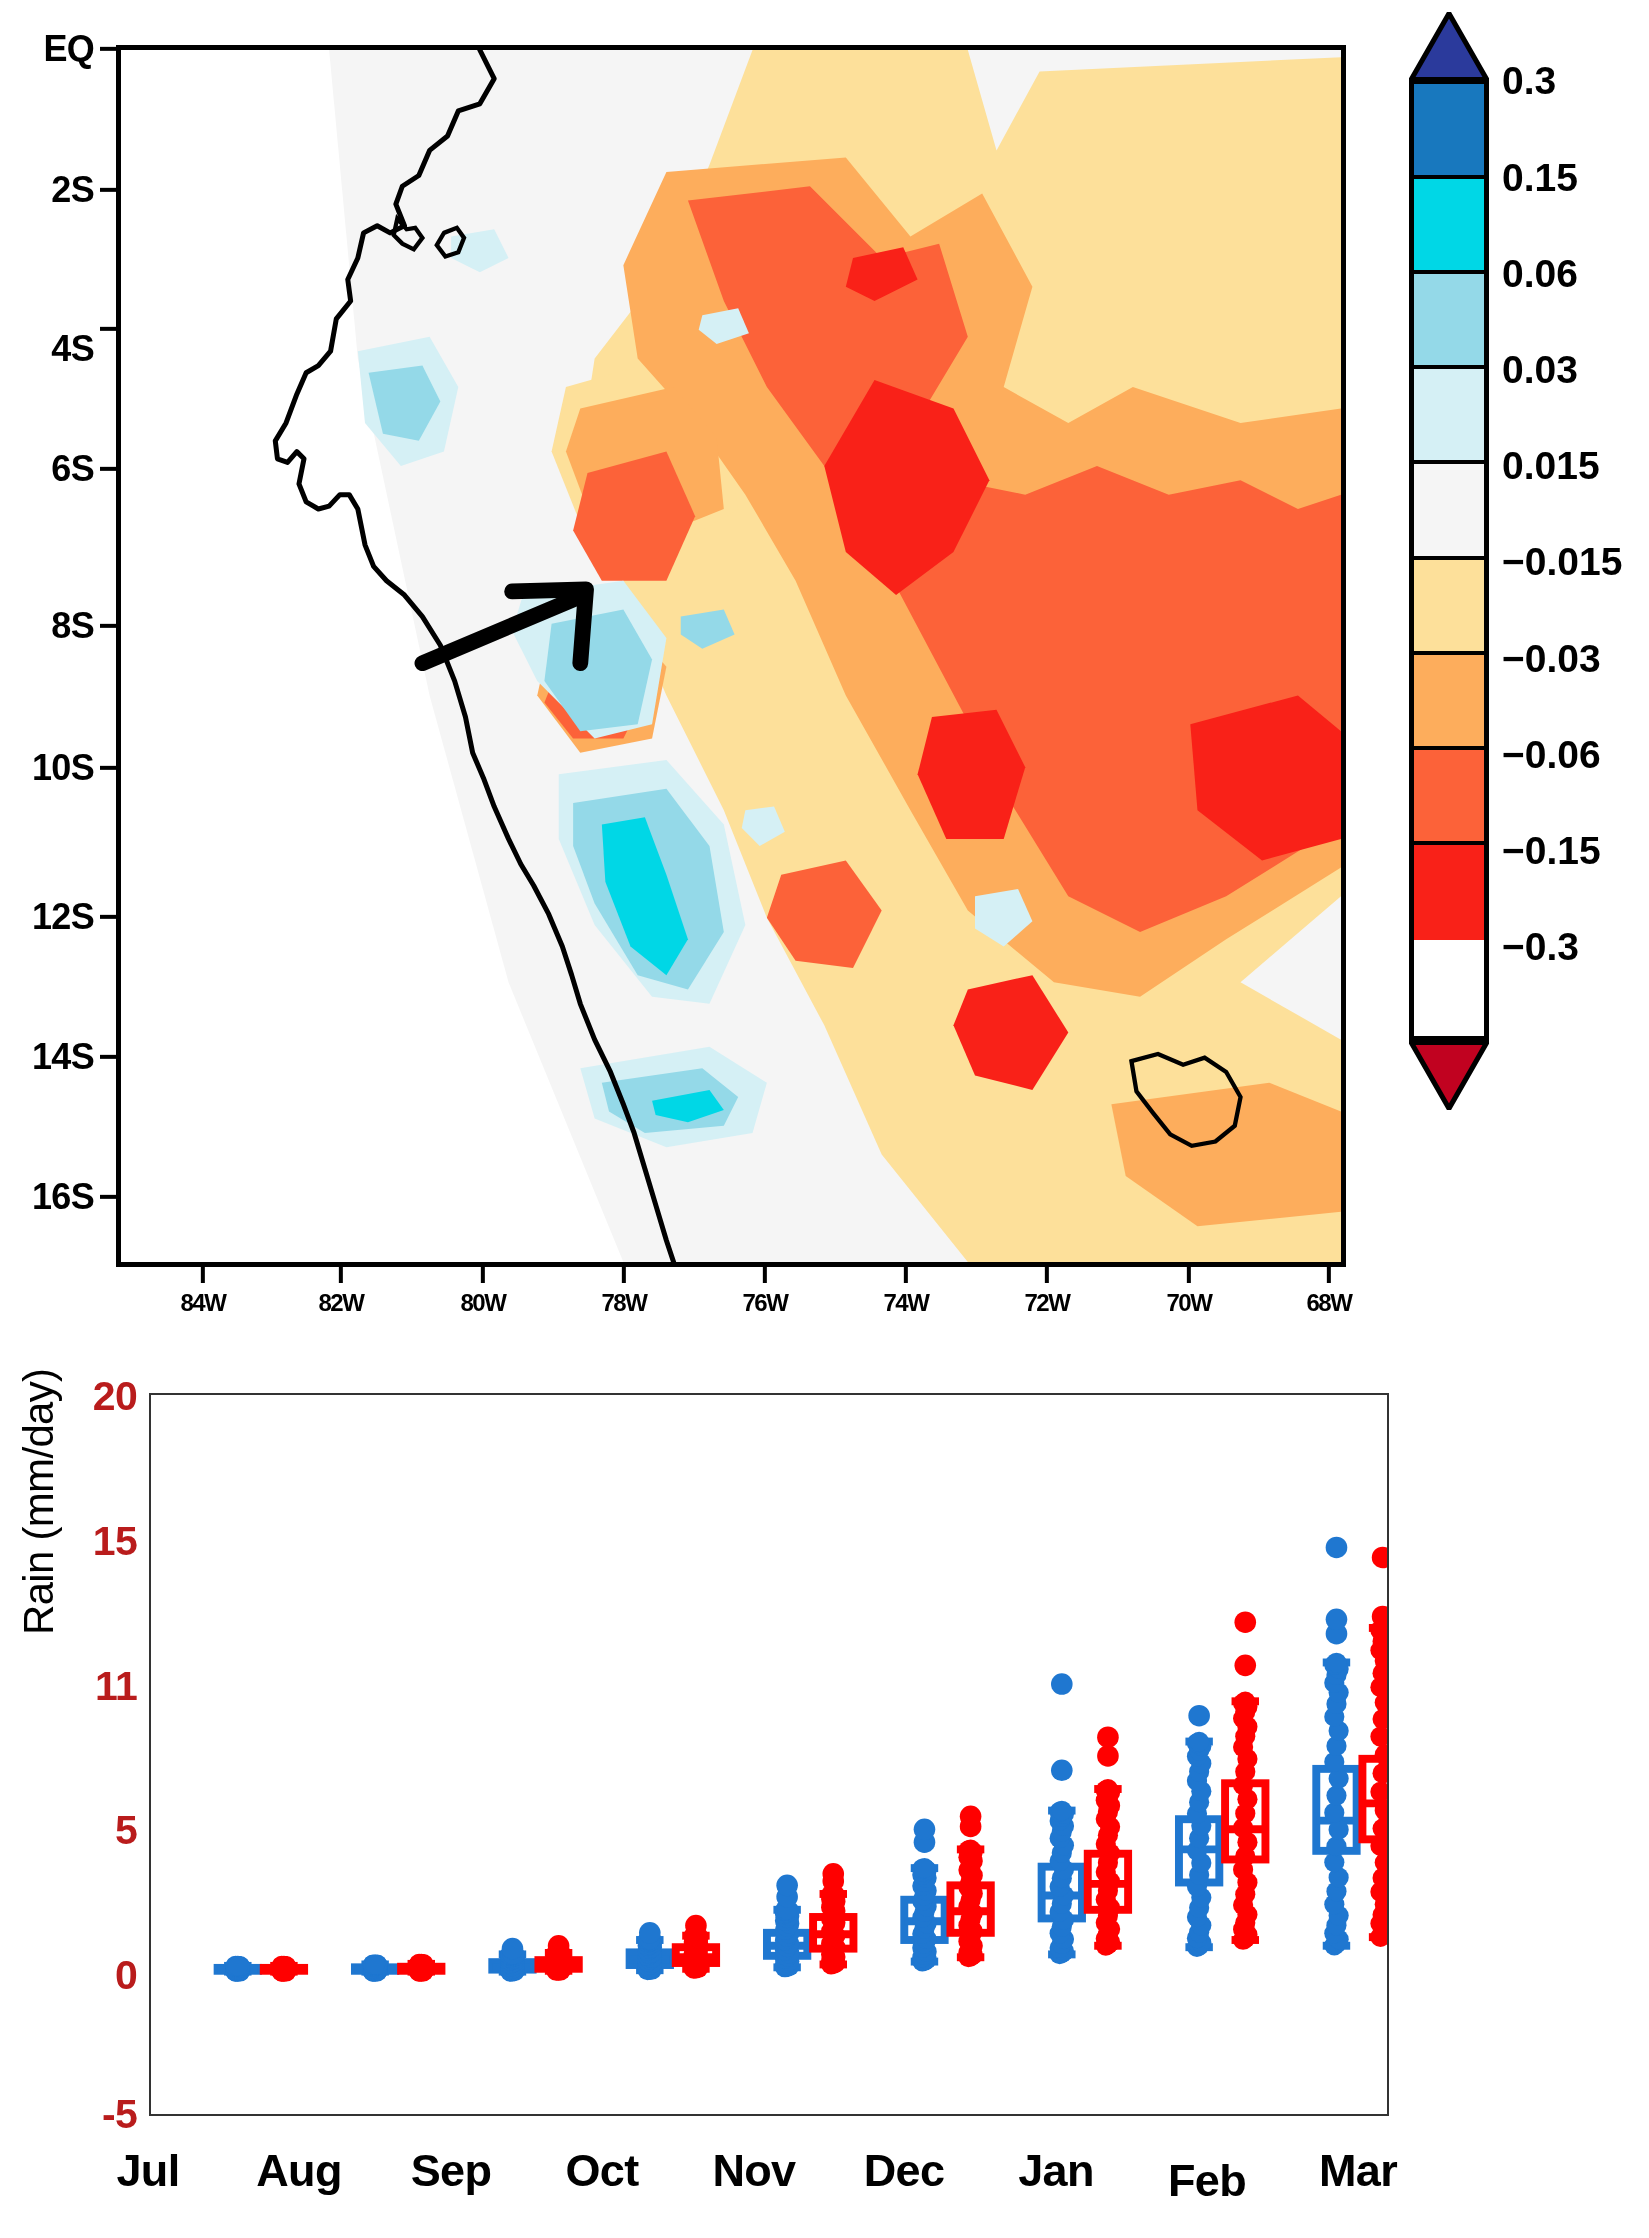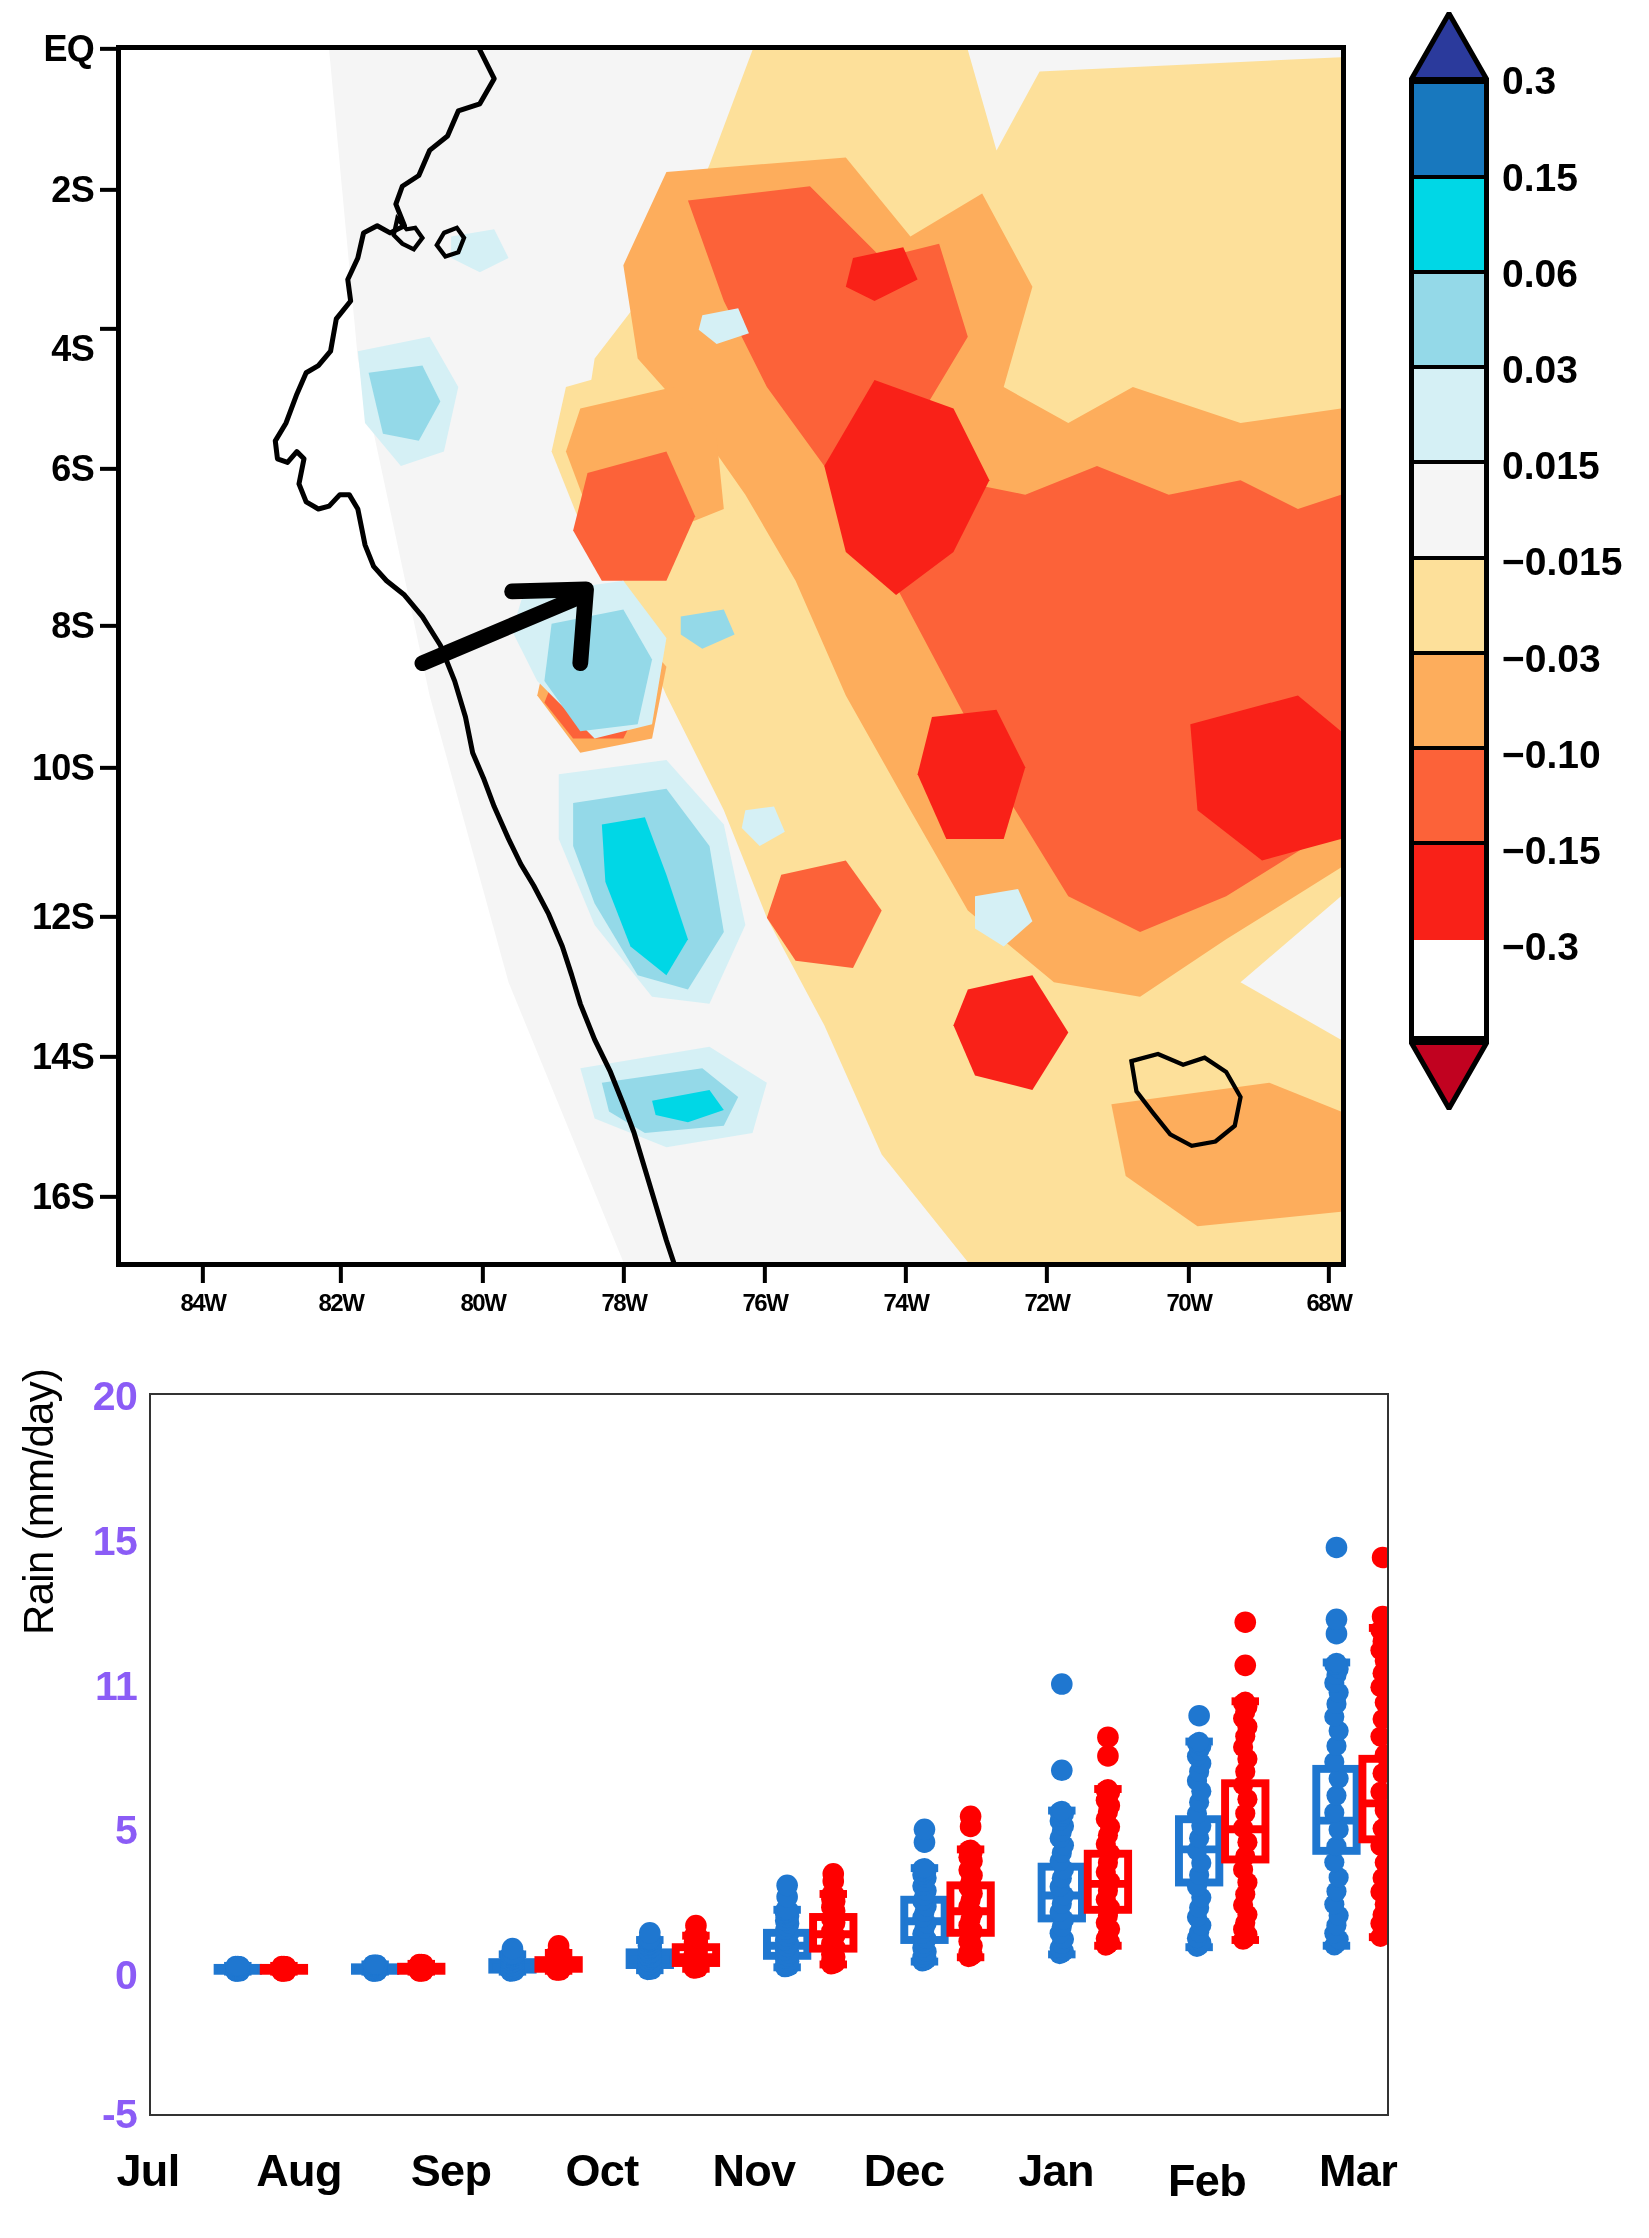--- a/index.html
+++ b/index.html
@@ -28,21 +28,21 @@
   .cb-cap{position:absolute;left:0;width:80px;height:69px;}
   .cb-label{position:absolute;left:93px;transform:translateY(-50%);
             font-size:39px;font-weight:bold;color:#000;white-space:nowrap;letter-spacing:0px;}
 
   
   #panel-box{position:absolute;left:0;top:1324px;width:1649px;height:915px;}
   #box-frame{position:absolute;left:149px;top:69px;width:1240px;height:723px;
              border:2.2px solid #333;box-sizing:border-box;background:#fff;overflow:hidden;}
   #box-svg{position:absolute;left:0;top:0;width:100%;height:100%;}
   .ylab-tick{position:absolute;right:0;transform:translateY(-50%);
-             font-size:41px;font-weight:bold;color:#8b5cf6;white-space:nowrap;letter-spacing:-0.7px;}
+             font-size:41px;font-weight:bold;color:#b91c1c;white-space:nowrap;letter-spacing:-0.7px;}
   #ylabel{position:absolute;left:14.5px;top:311px;transform:rotate(-90deg);transform-origin:left top;
           font-size:42px;color:#000;white-space:nowrap;letter-spacing:-0.7px;}
   .month-label{position:absolute;transform:translateX(-50%);font-size:45px;font-weight:bold;
                color:#000;white-space:nowrap;letter-spacing:-0.7px;}
 </style>
 </head>
 <body>
 
 <div id="figure">
 
@@ -197,21 +197,21 @@
         <polygon points="3,2 107,2 55,94" fill="#c10220" stroke="#000" stroke-width="7" stroke-linejoin="round"></polygon>
       </svg>
 
       <div class="cb-label" style="top:69px;">0.3</div>
       <div class="cb-label" style="top:166px;">0.15</div>
       <div class="cb-label" style="top:262px;">0.06</div>
       <div class="cb-label" style="top:358px;">0.03</div>
       <div class="cb-label" style="top:454px;">0.015</div>
       <div class="cb-label" style="top:550px;">−0.015</div>
       <div class="cb-label" style="top:647px;">−0.03</div>
-      <div class="cb-label" style="top:743px;">−0.10</div>
+      <div class="cb-label" style="top:743px;">−0.06</div>
       <div class="cb-label" style="top:839px;">−0.15</div>
       <div class="cb-label" style="top:935px;">−0.3</div>
     </div>
   </div>
 
   <div id="panel-box">
 
     <div id="ylabel">Rain (mm/day)</div>
 
     <div>

